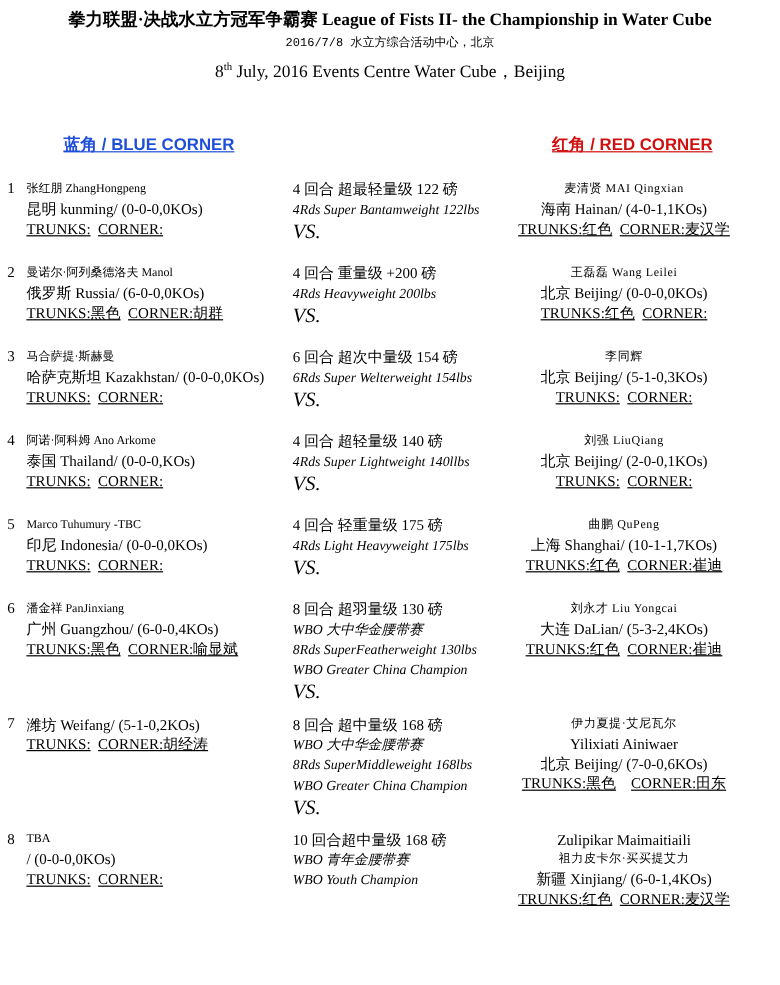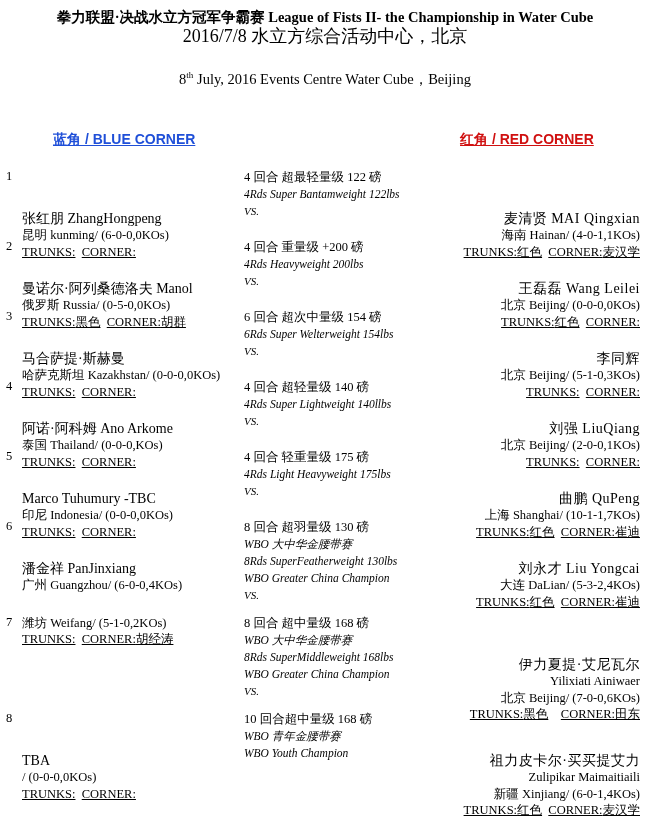--- a/index.html
+++ b/index.html
@@ -26,27 +26,27 @@
     text-align: center;
     padding-top: 8px;
   }
   .header .line1 {
     font-size: 14.5px;
     font-weight: bold;
     letter-spacing: 0px;
     line-height: 19px;
   }
   .header .line2 {
-    font-size: 18px;
+    font-size: 10px;
     line-height: 19px;
+    font-family: Liberation Mono, monospace;
   }
   .header .line3 {
     font-size: 14.5px;
     line-height: 19px;
-    margin-top: 20px;
   }
   .header .line3 sup {
     font-size: 9px;
     vertical-align: super;
   }
   
   .corner-titles {
     position: relative;
     height: 24px;
     margin-top: 42px;
@@ -88,47 +88,46 @@
     left: 22px;
     top: 0;
     width: 230px;
     text-align: left;
   }
   .red-side {
     position: absolute;
     right: 10px;
     top: 0;
     width: 240px;
-    text-align: right;
+    text-align: center;
   }
   .center-side {
     position: absolute;
     left: 244px;
     top: 0;
     width: 170px;
   }
   .ln {
     font-size: 12.5px;
     line-height: 16.5px;
     white-space: nowrap;
   }
   .ln.name {
-    font-size: 14px;
-    margin-top: 42px;
+    font-size: 10px;
   }
   .ln.ital {
     font-style: italic;
     font-size: 11.5px;
     line-height: 16px;
   }
   .center-side .ln {
     line-height: 17px;
   }
   .center-side .ln.vs {
-    font-size: 11px;
+    font-size: 17px;
   }
   .trunks-row {
     white-space: nowrap;
   }
   .trunks-row .u {
     text-decoration: underline;
   }
   .red-name-cn {
     letter-spacing: 0.5px;
   }
@@ -148,40 +147,40 @@
     <div class="corner-title blue">蓝角 / BLUE CORNER</div>
     <div class="corner-title red">红角 / RED CORNER</div>
   </div>
 
   <div class="bouts">
 
     <div class="bout">
       <div class="bout-num">1</div>
       <div class="blue-side">
         <div class="ln name">张红朋  ZhangHongpeng</div>
-        <div class="ln">昆明 kunming/ (6-0-0,0KOs)</div>
+        <div class="ln">昆明 kunming/ (0-0-0,0KOs)</div>
         <div class="ln trunks-row"><span class="u">TRUNKS:</span><span class="u"></span>&nbsp;&nbsp;<span class="u">CORNER:</span><span class="u"></span></div>
       </div>
       <div class="center-side">
         <div class="ln">4 回合  超最轻量级  122 磅</div>
         <div class="ln ital">4Rds Super Bantamweight 122lbs</div>
         <div class="ln ital vs">VS.</div>
       </div>
       <div class="red-side">
         <div class="ln name red-name-cn">麦清贤  MAI Qingxian</div>
         <div class="ln">海南 Hainan/ (4-0-1,1KOs)</div>
         <div class="ln trunks-row"><span class="u">TRUNKS:</span><span class="u">红色</span>&nbsp;&nbsp;<span class="u">CORNER:</span><span class="u">麦汉学</span></div>
       </div>
     </div>
 
     <div class="bout">
       <div class="bout-num">2</div>
       <div class="blue-side">
         <div class="ln name">曼诺尔·阿列桑德洛夫  Manol</div>
-        <div class="ln">俄罗斯 Russia/ (0-5-0,0KOs)</div>
+        <div class="ln">俄罗斯 Russia/ (6-0-0,0KOs)</div>
         <div class="ln trunks-row"><span class="u">TRUNKS:</span><span class="u">黑色</span>&nbsp;&nbsp;<span class="u">CORNER:</span><span class="u">胡群</span></div>
       </div>
       <div class="center-side">
         <div class="ln">4 回合  重量级  +200 磅</div>
         <div class="ln ital">4Rds Heavyweight 200lbs</div>
         <div class="ln ital vs">VS.</div>
       </div>
       <div class="red-side">
         <div class="ln name red-name-cn">王磊磊  Wang Leilei</div>
         <div class="ln">北京 Beijing/ (0-0-0,0KOs)</div>
@@ -244,20 +243,21 @@
         <div class="ln">上海 Shanghai/ (10-1-1,7KOs)</div>
         <div class="ln trunks-row"><span class="u">TRUNKS:</span><span class="u">红色</span>&nbsp;&nbsp;<span class="u">CORNER:</span><span class="u">崔迪</span></div>
       </div>
     </div>
 
     <div class="bout tall">
       <div class="bout-num">6</div>
       <div class="blue-side">
         <div class="ln name">潘金祥  PanJinxiang</div>
         <div class="ln">广州 Guangzhou/ (6-0-0,4KOs)</div>
+        <div class="ln trunks-row"><span class="u">TRUNKS:</span><span class="u">黑色</span>&nbsp;&nbsp;<span class="u">CORNER:</span><span class="u">喻显斌</span></div>
       </div>
       <div class="center-side">
         <div class="ln">8 回合  超羽量级  130 磅</div>
         <div class="ln ital">WBO 大中华金腰带赛</div>
         <div class="ln ital">8Rds SuperFeatherweight 130lbs</div>
         <div class="ln ital">WBO Greater China Champion</div>
         <div class="ln ital vs">VS.</div>
       </div>
       <div class="red-side">
         <div class="ln name red-name-cn">刘永才  Liu Yongcai</div>
@@ -293,21 +293,21 @@
         <div class="ln name">TBA</div>
         <div class="ln">/ (0-0-0,0KOs)</div>
         <div class="ln trunks-row"><span class="u">TRUNKS:</span><span class="u"></span>&nbsp;&nbsp;<span class="u">CORNER:</span><span class="u"></span></div>
       </div>
       <div class="center-side">
         <div class="ln">10 回合超中量级  168 磅</div>
         <div class="ln ital">WBO 青年金腰带赛</div>
         <div class="ln ital">WBO Youth Champion</div>
       </div>
       <div class="red-side">
+        <div class="ln">Zulipikar Maimaitiaili</div>
         <div class="ln name red-name-cn">祖力皮卡尔·买买提艾力</div>
-        <div class="ln">Zulipikar Maimaitiaili</div>
         <div class="ln">新疆  Xinjiang/ (6-0-1,4KOs)</div>
         <div class="ln trunks-row"><span class="u">TRUNKS:</span><span class="u">红色</span>&nbsp;&nbsp;<span class="u">CORNER:</span><span class="u">麦汉学</span></div>
       </div>
     </div>
 
   </div>
 </div>
 
 </body></html>

